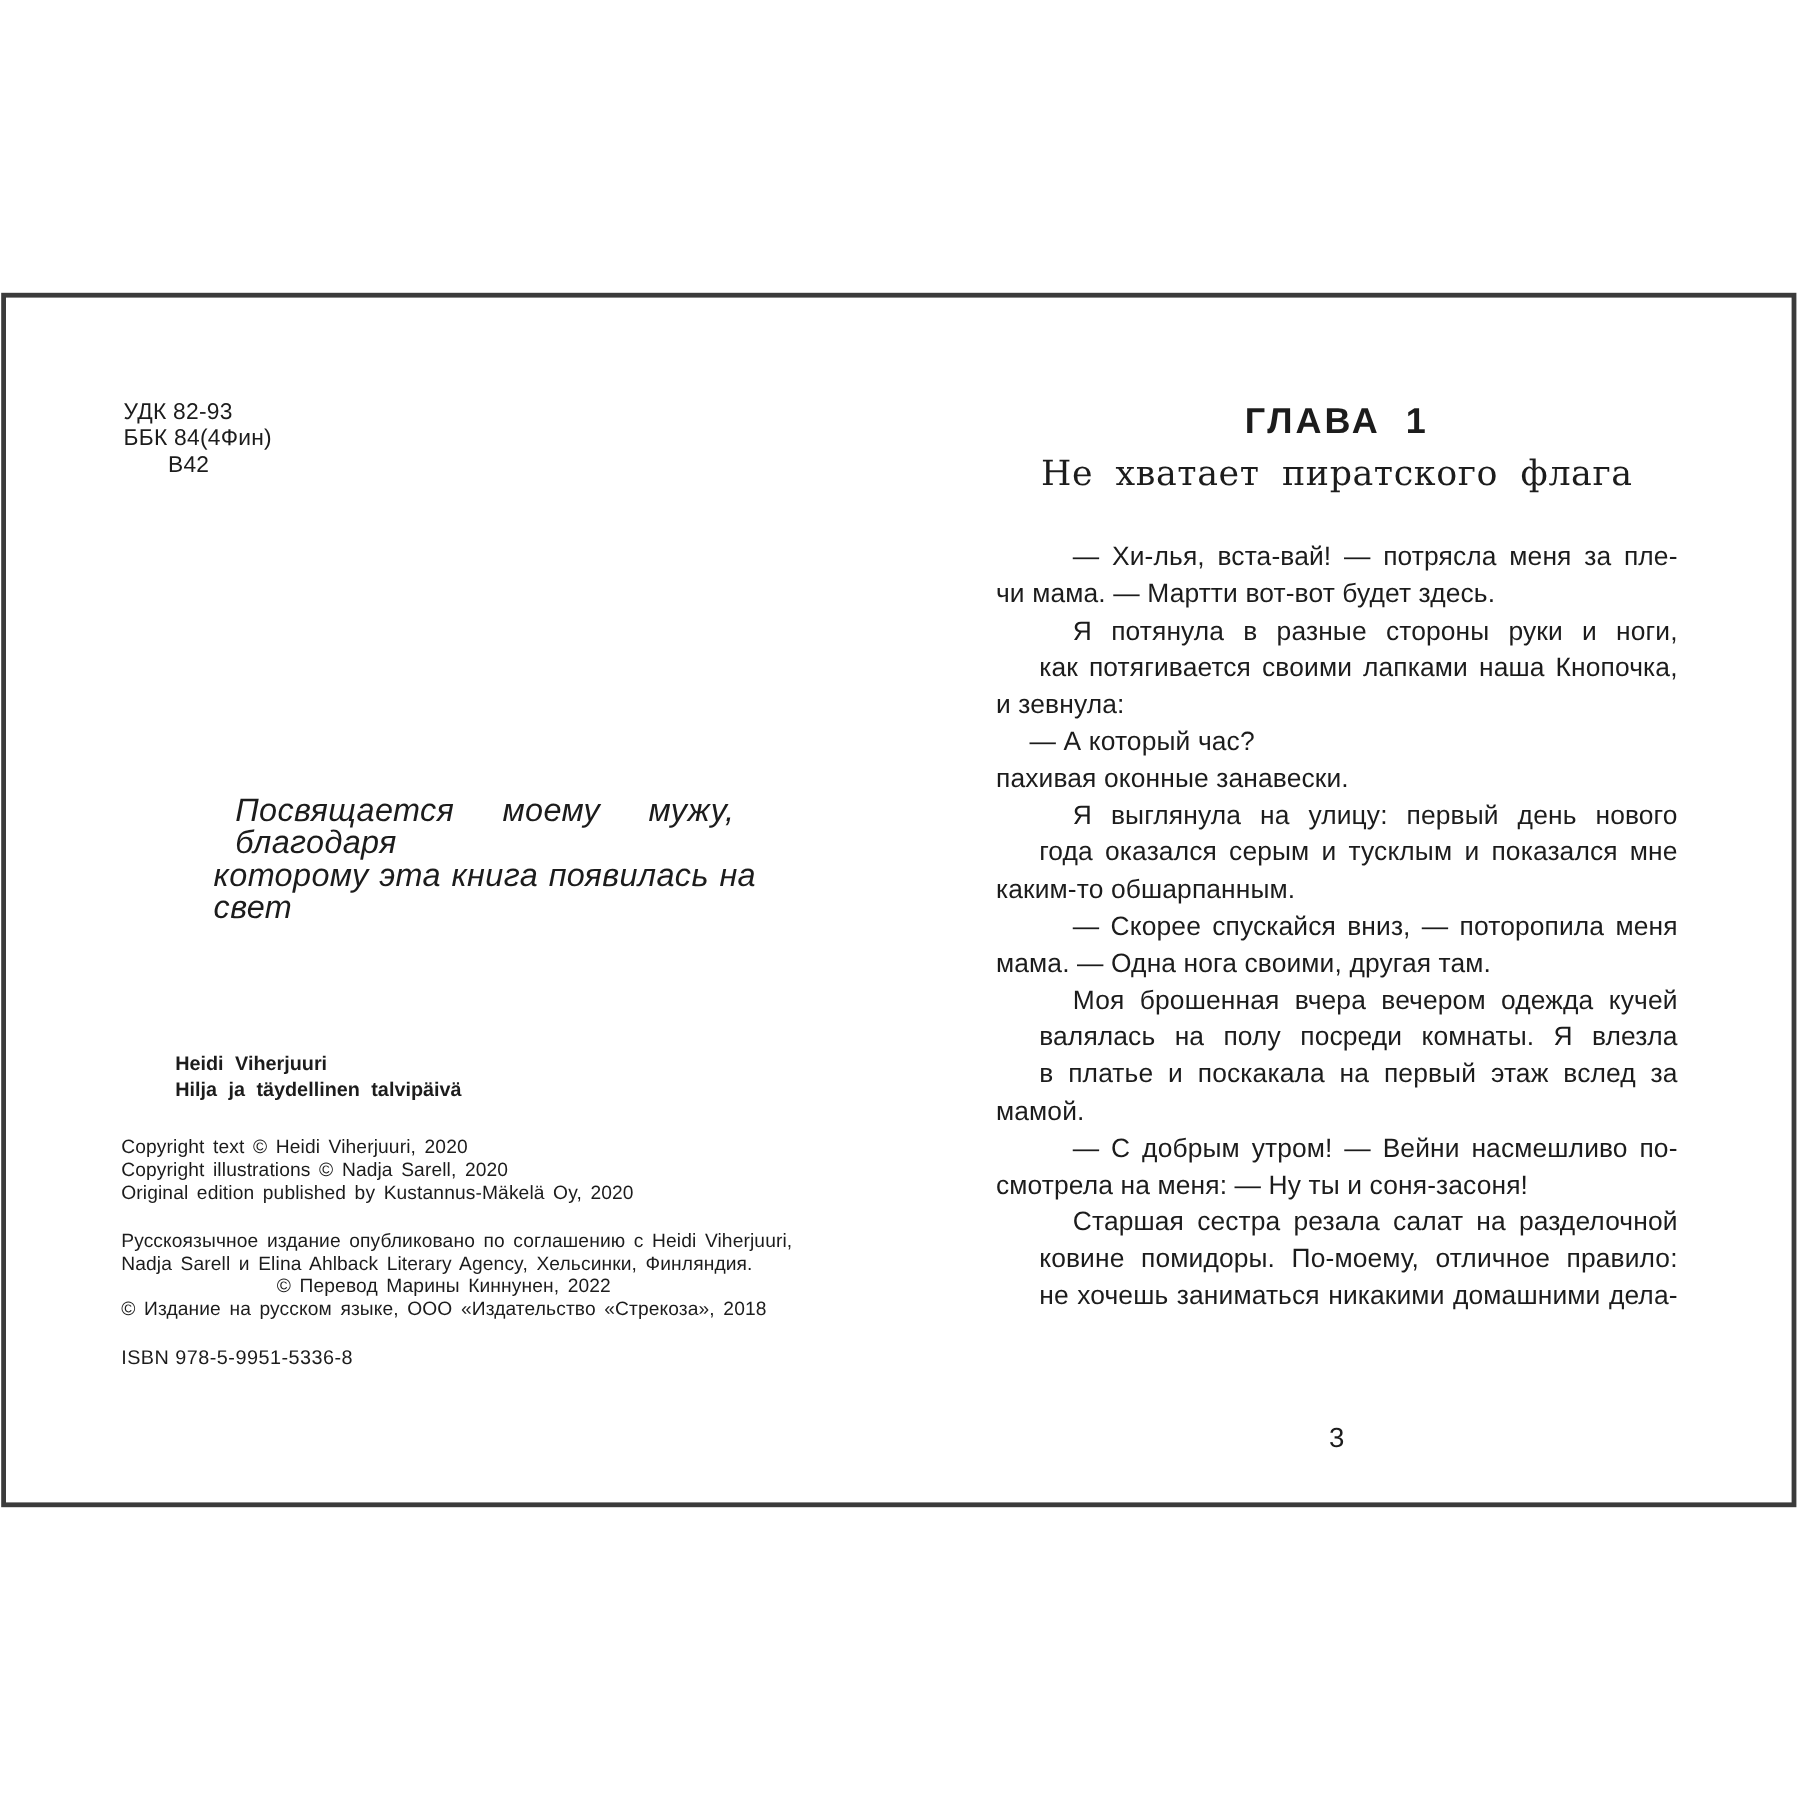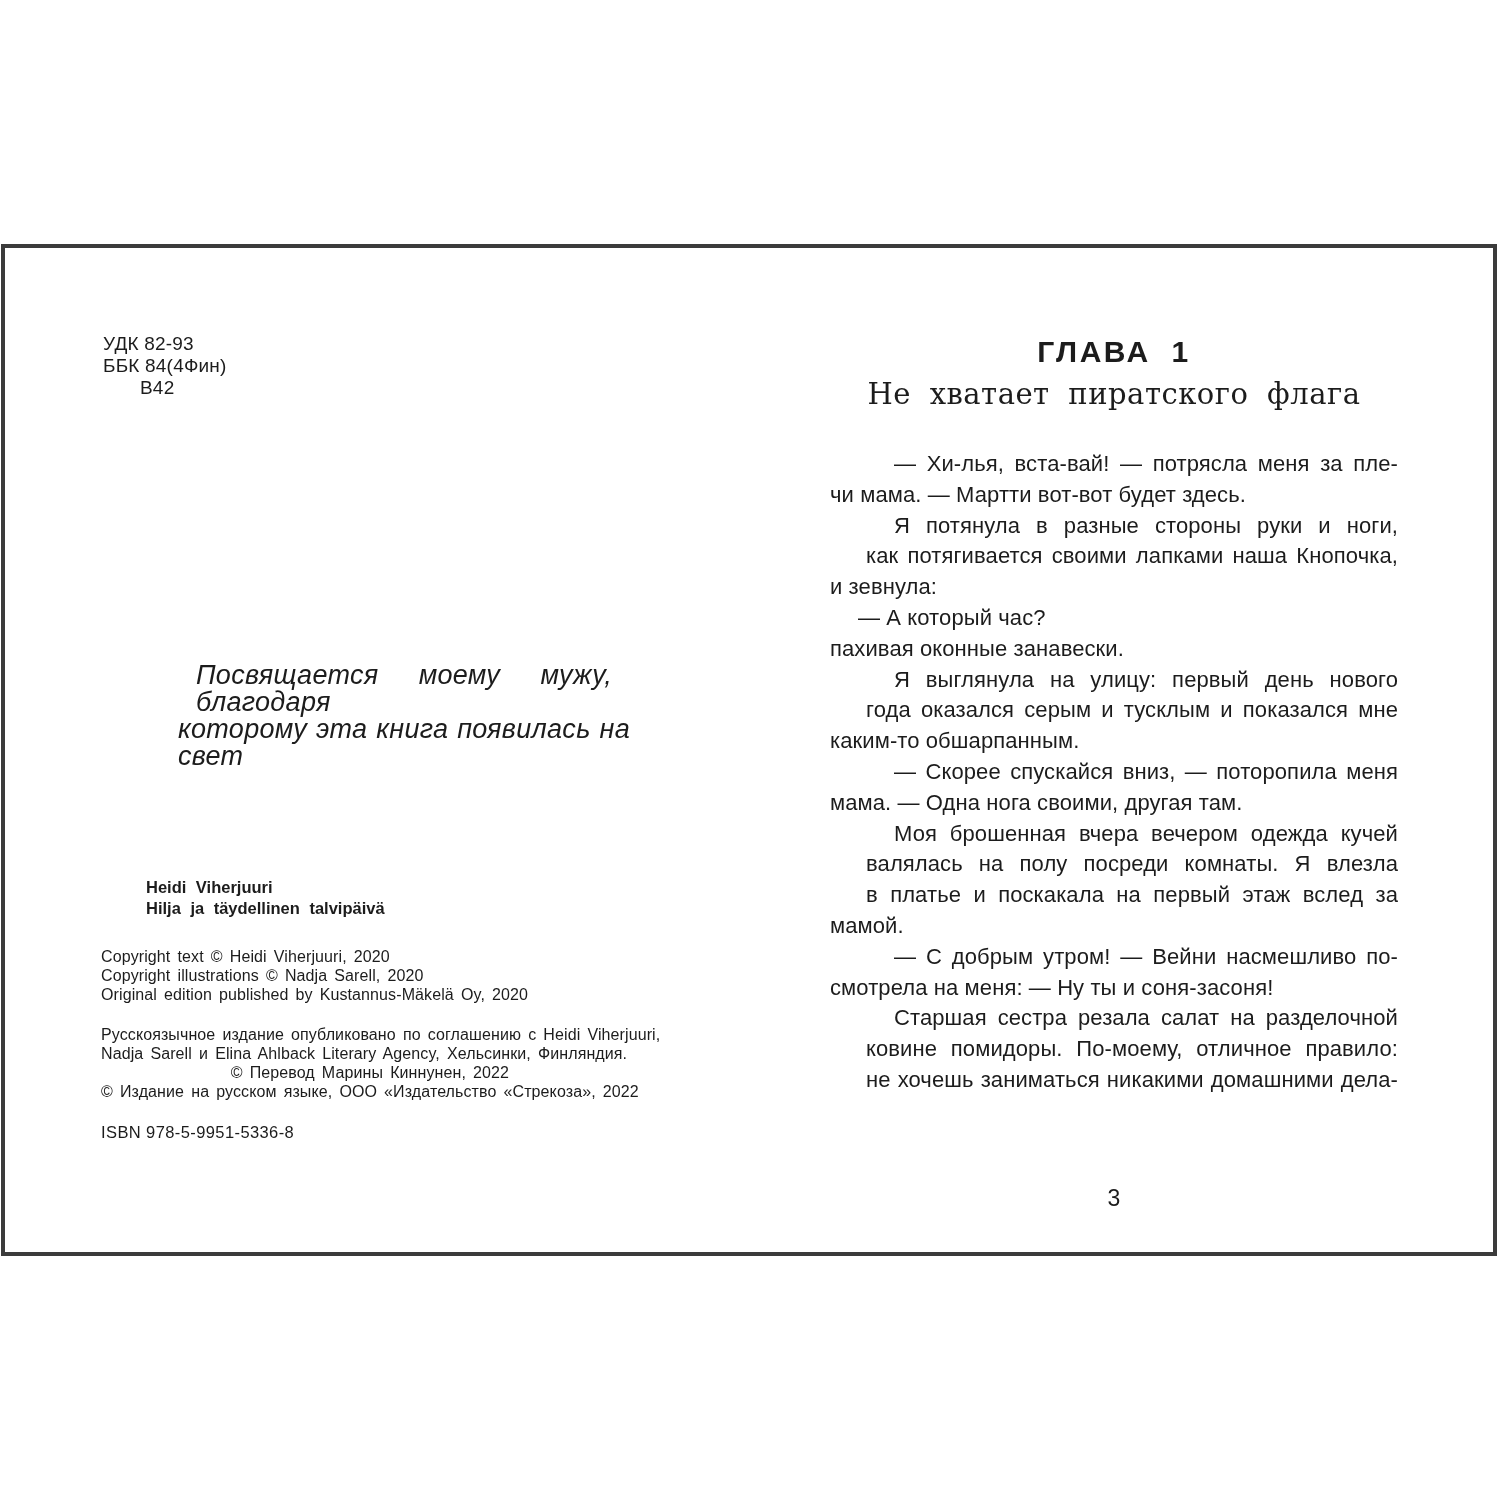--- a/index.html
+++ b/index.html
@@ -119,21 +119,21 @@
     <div>Original edition published by Kustannus-Mäkelä Oy, 2020</div>
   </div>
 
   <div class="abs small-block agreement-block">
     <div>Русскоязычное издание опубликовано по соглашению с Heidi Viherjuuri,</div>
     <div>Nadja Sarell и Elina Ahlback Literary Agency, Хельсинки, Финляндия.</div>
   </div>
 
   <div class="abs small-block rights-block">
     <div>© Перевод Марины Киннунен, 2022</div>
-    <div>© Издание на русском языке, ООО «Издательство «Стрекоза», 2022</div>
+    <div>© Издание на русском языке, ООО «Издательство «Стрекоза», 2018</div>
   </div>
 
   <div class="abs isbn-line">ISBN 978-5-9951-5336-8</div>
 
 </div>
 
 <div>
 
   <div class="abs chapter-title">ГЛАВА 1</div>
   <div class="abs chapter-subtitle">Не хватает пиратского флага</div>

